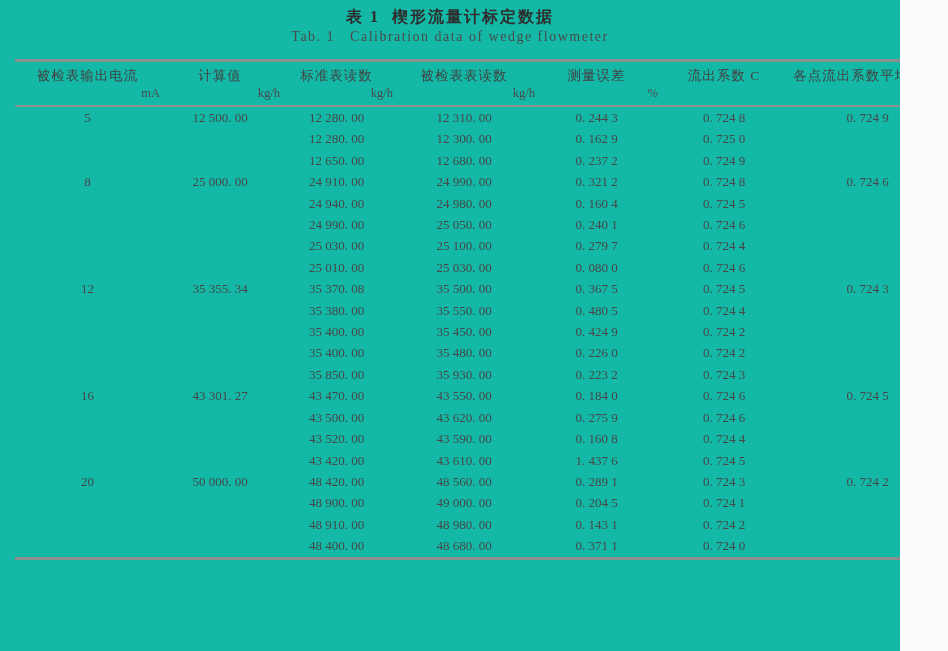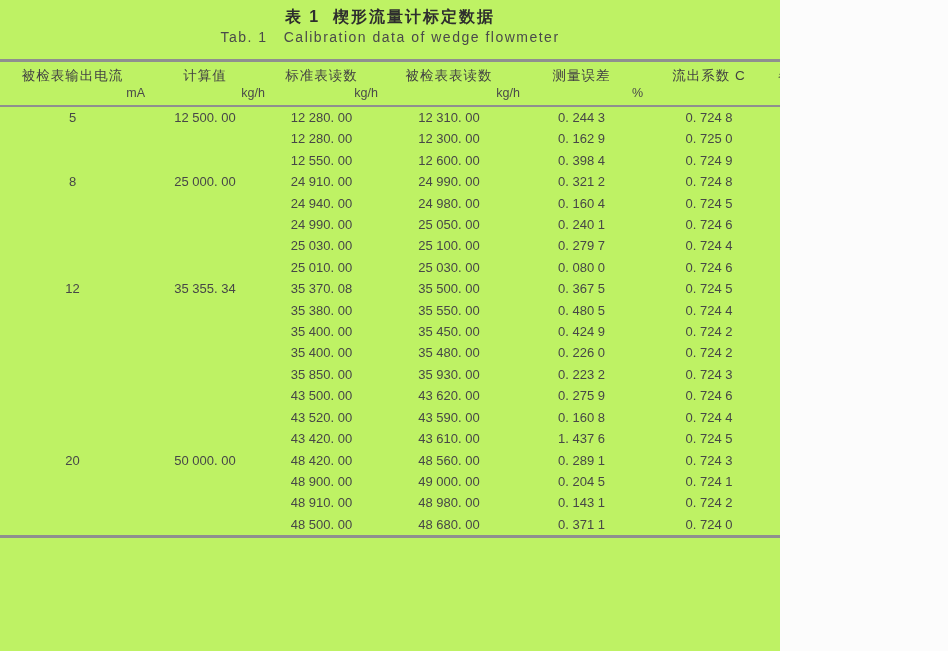--- a/index.html
+++ b/index.html
@@ -1,37 +1,37 @@
 <!DOCTYPE html>
 <html><head>
 <meta charset="utf-8">
 <style>
   html,body { margin:0; padding:0; background:#fcfcfc; }
   .page {
     position:relative;
-    width:780px; height:651px;
-    background:#bef264;
-    font-family:Liberation Sans, sans-serif;
+    width:900px; height:651px;
+    background:#14b8a6;
+    font-family:Liberation Serif, serif;
     color:#474747;
     overflow:hidden;
   }
   .title {
     position:absolute; top:7px; left:0; width:100%;
     text-align:center;
     font-size:16px; font-weight:700; color:#2e2e2e;
     letter-spacing:2px; white-space:pre;
   }
   .subtitle {
     position:absolute; top:29px; left:0; width:100%;
     text-align:center;
     font-size:14px; color:#4a4a4a;
     letter-spacing:1.5px; white-space:pre;
   }
   table.cal {
-    position:absolute; left:0; top:59px;
+    position:absolute; left:15px; top:59px;
     width:930px;
     border-collapse:collapse;
     table-layout:fixed;
     border-bottom:3px solid #8f8f8f;
   }
   thead {
     border-top:3px solid #8f8f8f;
     border-bottom:2px solid #8f8f8f;
   }
   th {
@@ -113,23 +113,23 @@
           <td></td>
           <td>12 280. 00</td>
           <td>12 300. 00</td>
           <td>0. 162 9</td>
           <td>0. 725 0</td>
           <td></td>
         </tr>
         <tr>
           <td></td>
           <td></td>
-          <td>12 550. 00</td>
-          <td>12 600. 00</td>
-          <td>0. 398 4</td>
+          <td>12 650. 00</td>
+          <td>12 680. 00</td>
+          <td>0. 237 2</td>
           <td>0. 724 9</td>
           <td></td>
         </tr>
         <tr>
           <td>8</td>
           <td>25 000. 00</td>
           <td>24 910. 00</td>
           <td>24 990. 00</td>
           <td>0. 321 2</td>
           <td>0. 724 8</td>
@@ -210,20 +210,29 @@
         <tr>
           <td></td>
           <td></td>
           <td>35 850. 00</td>
           <td>35 930. 00</td>
           <td>0. 223 2</td>
           <td>0. 724 3</td>
           <td></td>
         </tr>
         <tr>
+          <td>16</td>
+          <td>43 301. 27</td>
+          <td>43 470. 00</td>
+          <td>43 550. 00</td>
+          <td>0. 184 0</td>
+          <td>0. 724 6</td>
+          <td>0. 724 5</td>
+        </tr>
+        <tr>
           <td></td>
           <td></td>
           <td>43 500. 00</td>
           <td>43 620. 00</td>
           <td>0. 275 9</td>
           <td>0. 724 6</td>
           <td></td>
         </tr>
         <tr>
           <td></td>
@@ -266,21 +275,21 @@
           <td></td>
           <td>48 910. 00</td>
           <td>48 980. 00</td>
           <td>0. 143 1</td>
           <td>0. 724 2</td>
           <td></td>
         </tr>
         <tr>
           <td></td>
           <td></td>
-          <td>48 500. 00</td>
+          <td>48 400. 00</td>
           <td>48 680. 00</td>
           <td>0. 371 1</td>
           <td>0. 724 0</td>
           <td></td>
         </tr>
       </tbody>
   </table>
 
 </div>
 

